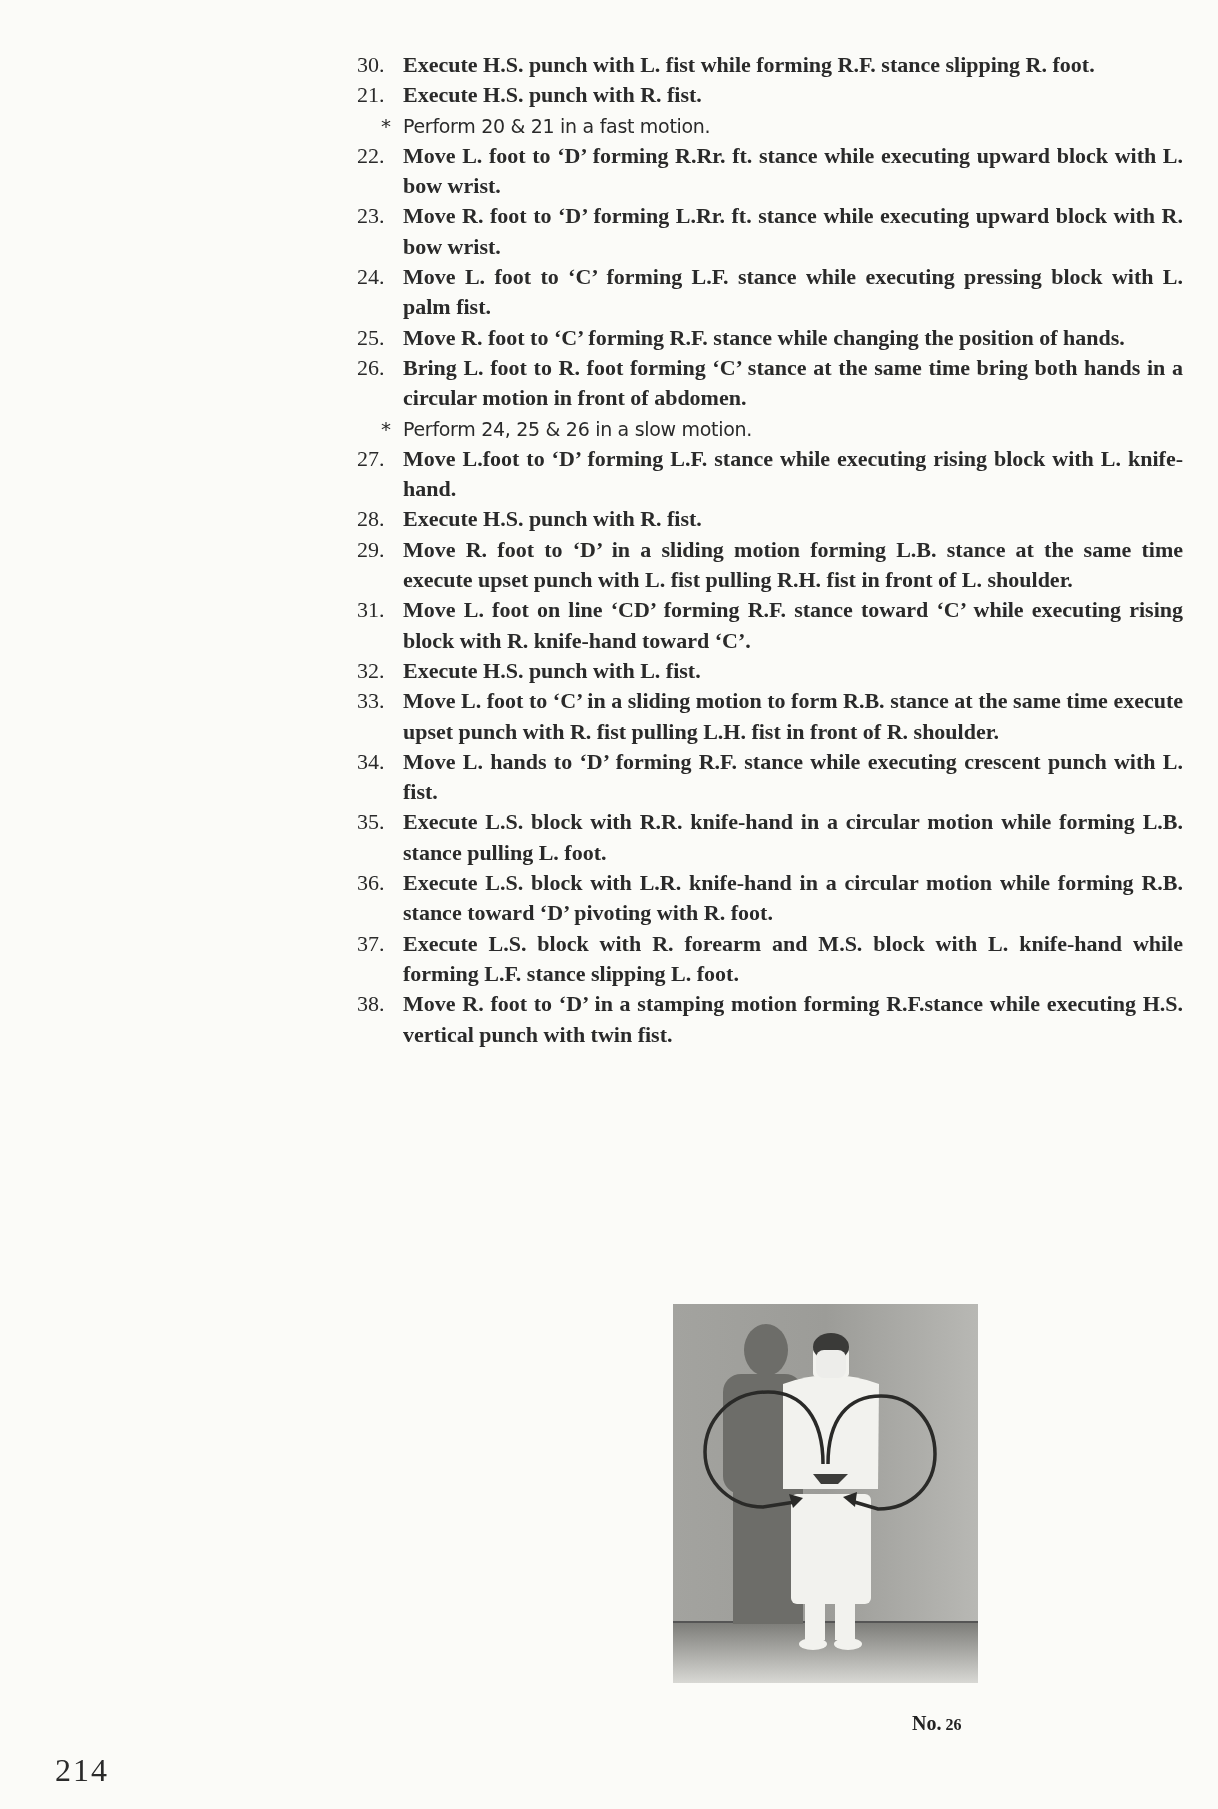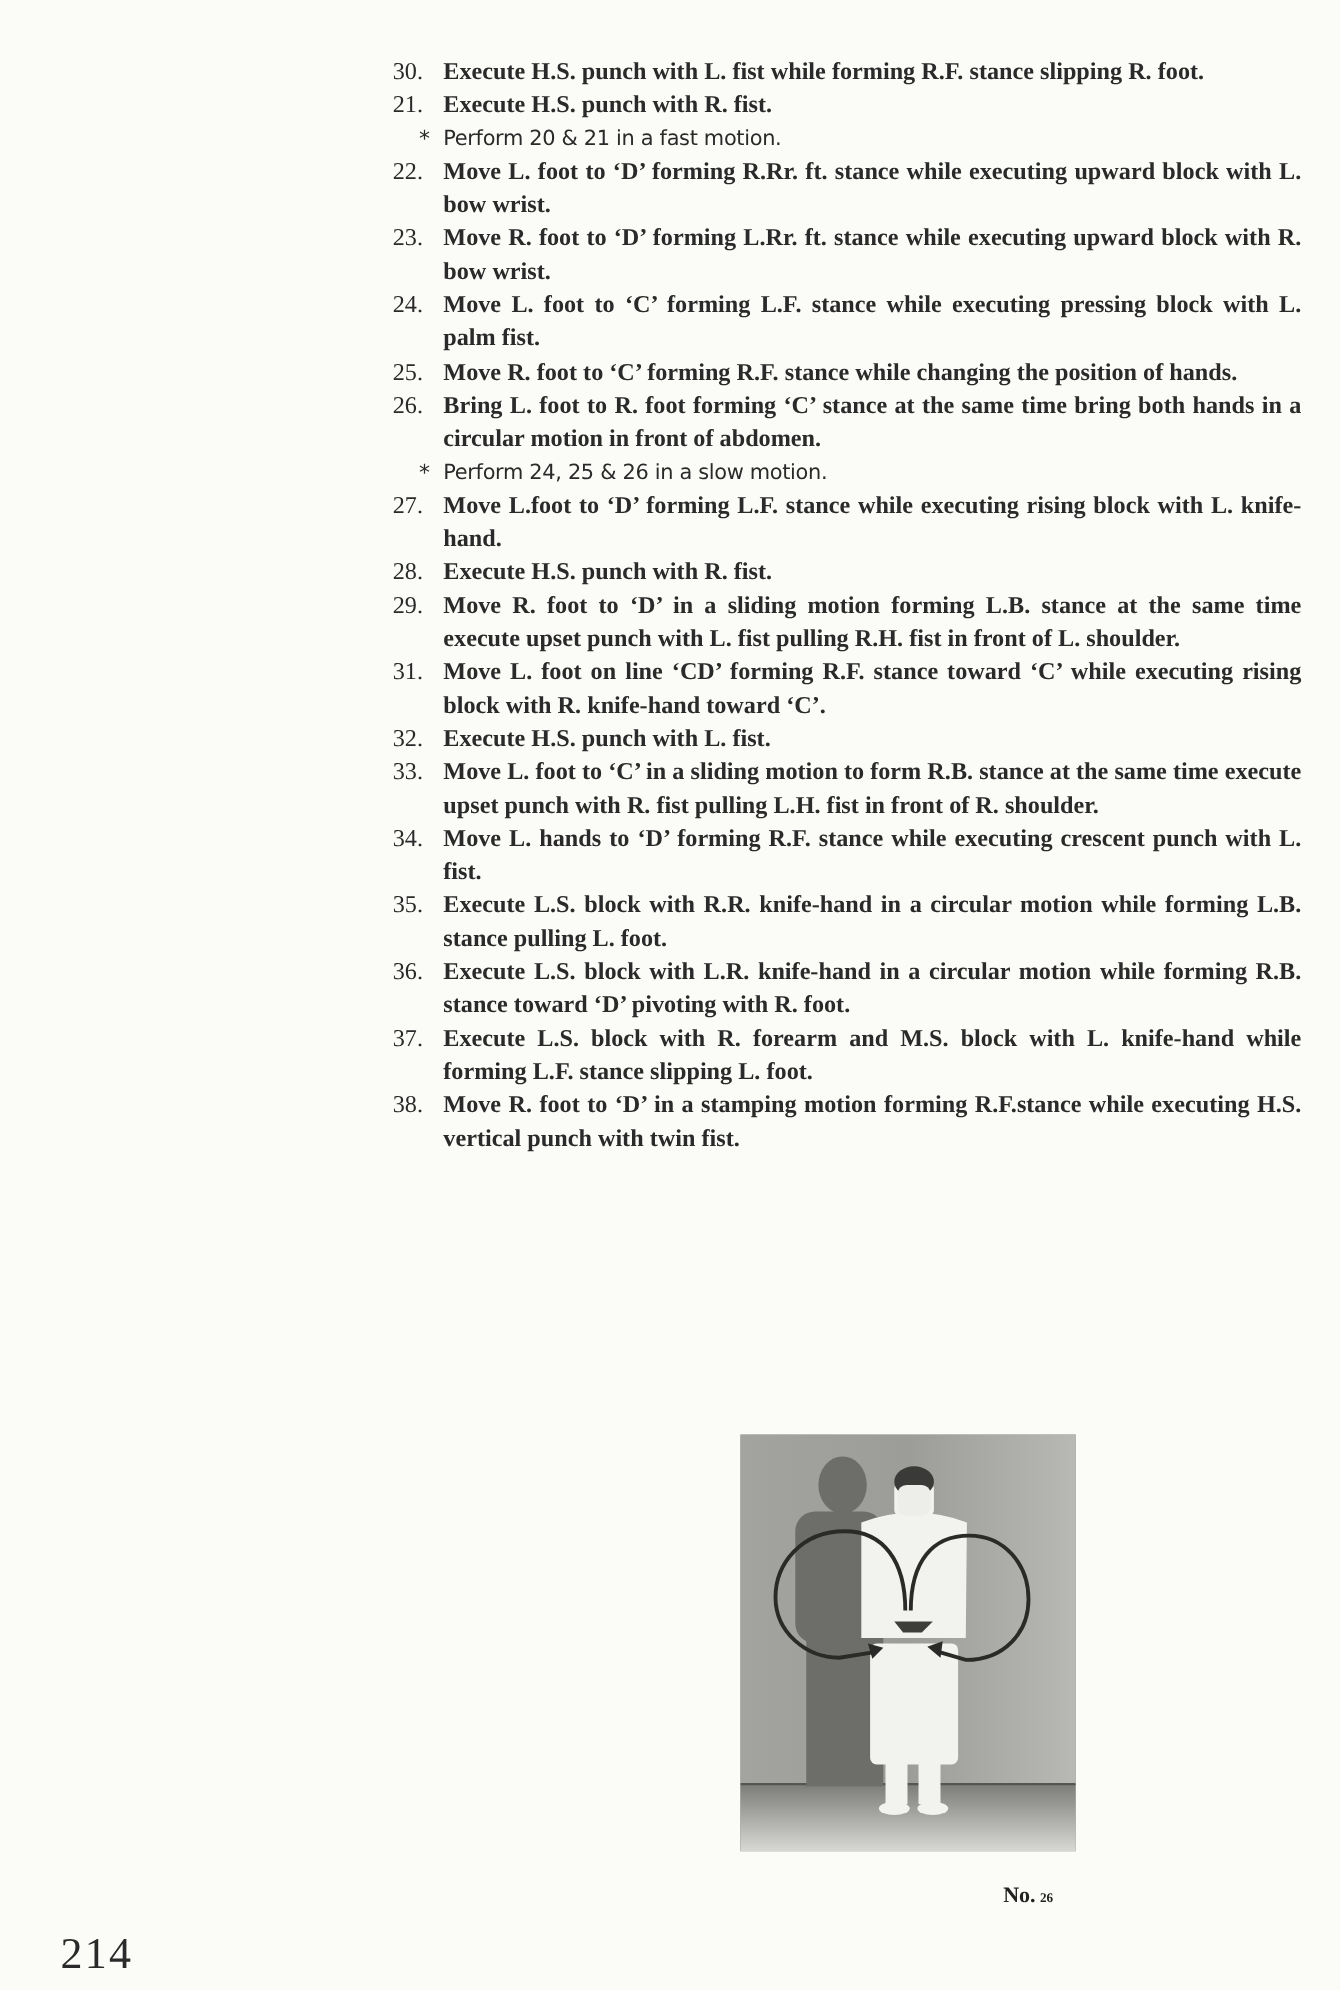--- a/index.html
+++ b/index.html
@@ -21,24 +21,24 @@
   .note .star { position: absolute; left: 24px; top: 0; font-size: 20px; }
   .photo {
     position: absolute; left: 673px; top: 1304px; width: 305px; height: 379px;
     background: #9a9a96; overflow: hidden;
   }
   .photo svg { display: block; }
   .caption {
     position: absolute; left: 912px; top: 1712px;
     font-family: "Liberation Serif", serif; font-size: 20px; font-weight: bold; color: #222;
   }
-  .caption .cap-num { font-size: 12px; font-weight: bold; margin-left: 4px; text-align: right; }
+  .caption .cap-num { font-size: 16px; font-weight: bold; margin-left: 4px; text-align: right; }
   .page-number {
     position: absolute; left: 55px; top: 1752px;
-    font-family: "Liberation Serif", serif; font-size: 40px; color: #2a2a2a; letter-spacing: 2px;
+    font-family: "Liberation Serif", serif; font-size: 32px; color: #2a2a2a; letter-spacing: 2px;
   }
 </style>
 </head>
 <body>
 
 <ol class="steps">
   <li class="step">
       <span class="num">30.</span>
       <span class="txt">Execute H.S. punch with L. fist while forming R.F. stance slipping R. foot.</span>
     </li>

